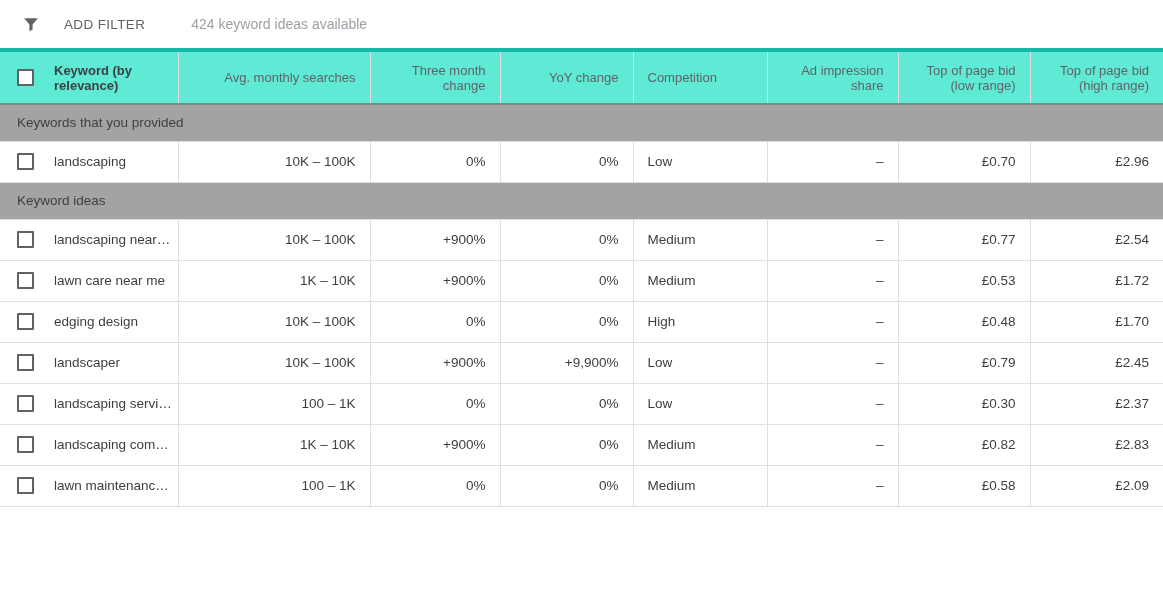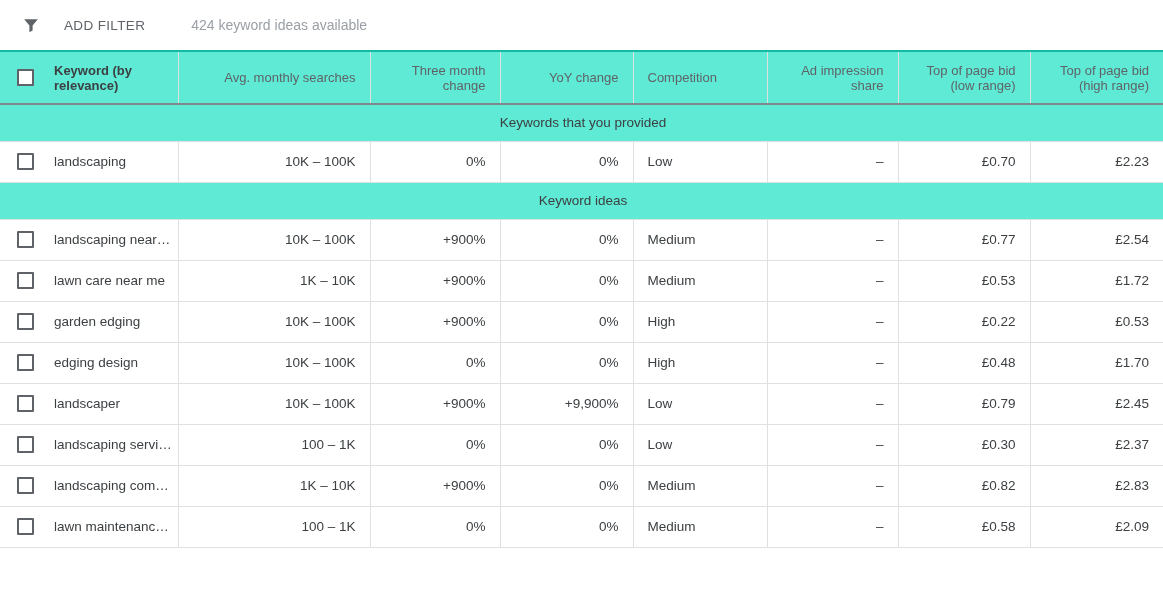--- a/index.html
+++ b/index.html
@@ -17,21 +17,21 @@
     overflow: hidden;
     background: #fff;
   }
 
   
   .toolbar {
     height: 52px;
     display: flex;
     align-items: center;
     padding-left: 20px;
-    border-bottom: 2px solid #14b8a6;
+    border-bottom: 4px solid #14b8a6;
     background: #fff;
   }
   .filter-icon {
     width: 22px; height: 22px;
     display: flex; align-items: center; justify-content: center;
     margin-right: 22px;
     cursor: pointer;
   }
   .filter-icon svg { display: block; }
   .add-filter {
@@ -137,28 +137,28 @@
   .kw-text {
     font-size: 13.5px;
     color: #3c4043;
     overflow: hidden;
     text-overflow: ellipsis;
     white-space: nowrap;
     max-width: 118px;
   }
 
   tr.section td {
-    background: #5eead4;
+    background: #a3a3a3;
     border-right: none;
     border-bottom: 1px solid #e0e0e0;
     height: 37px;
     padding-left: 17px;
     font-size: 13.5px;
     color: #3c4043;
-    text-align: center;
+    text-align: left;
   }
   .dash { color: #3c4043; }
 </style>
 </head>
 <body>
 
 <div class="app">
 
   <div class="toolbar">
     <span class="filter-icon">
@@ -213,21 +213,21 @@
             </span>
             <span class="kw-text">landscaping</span>
           </div>
         </td>
         <td>10K – 100K</td>
         <td>0%</td>
         <td>0%</td>
         <td class="left">Low</td>
         <td class="dash">–</td>
         <td>£0.70</td>
-        <td class="last">£2.23</td>
+        <td class="last">£2.96</td>
       </tr>
 
       <tr class="section">
         <td colspan="8">Keyword ideas</td>
       </tr>
 
       <tr>
         <td class="left kw-cell">
           <div class="kw-inner">
             <span class="cbx-wrap">
@@ -256,37 +256,20 @@
         </td>
         <td>1K – 10K</td>
         <td>+900%</td>
         <td>0%</td>
         <td class="left">Medium</td>
         <td class="dash">–</td>
         <td>£0.53</td>
         <td class="last">£1.72</td>
       </tr>
 
-      <tr>
-        <td class="left kw-cell">
-          <div class="kw-inner">
-            <span class="cbx-wrap">
-              <span class="cbx"></span>
-            </span>
-            <span class="kw-text">garden edging</span>
-          </div>
-        </td>
-        <td>10K – 100K</td>
-        <td>+900%</td>
-        <td>0%</td>
-        <td class="left">High</td>
-        <td class="dash">–</td>
-        <td>£0.22</td>
-        <td class="last">£0.53</td>
-      </tr>
 
       <tr>
         <td class="left kw-cell">
           <div class="kw-inner">
             <span class="cbx-wrap">
               <span class="cbx"></span>
             </span>
             <span class="kw-text">edging design</span>
           </div>
         </td>

